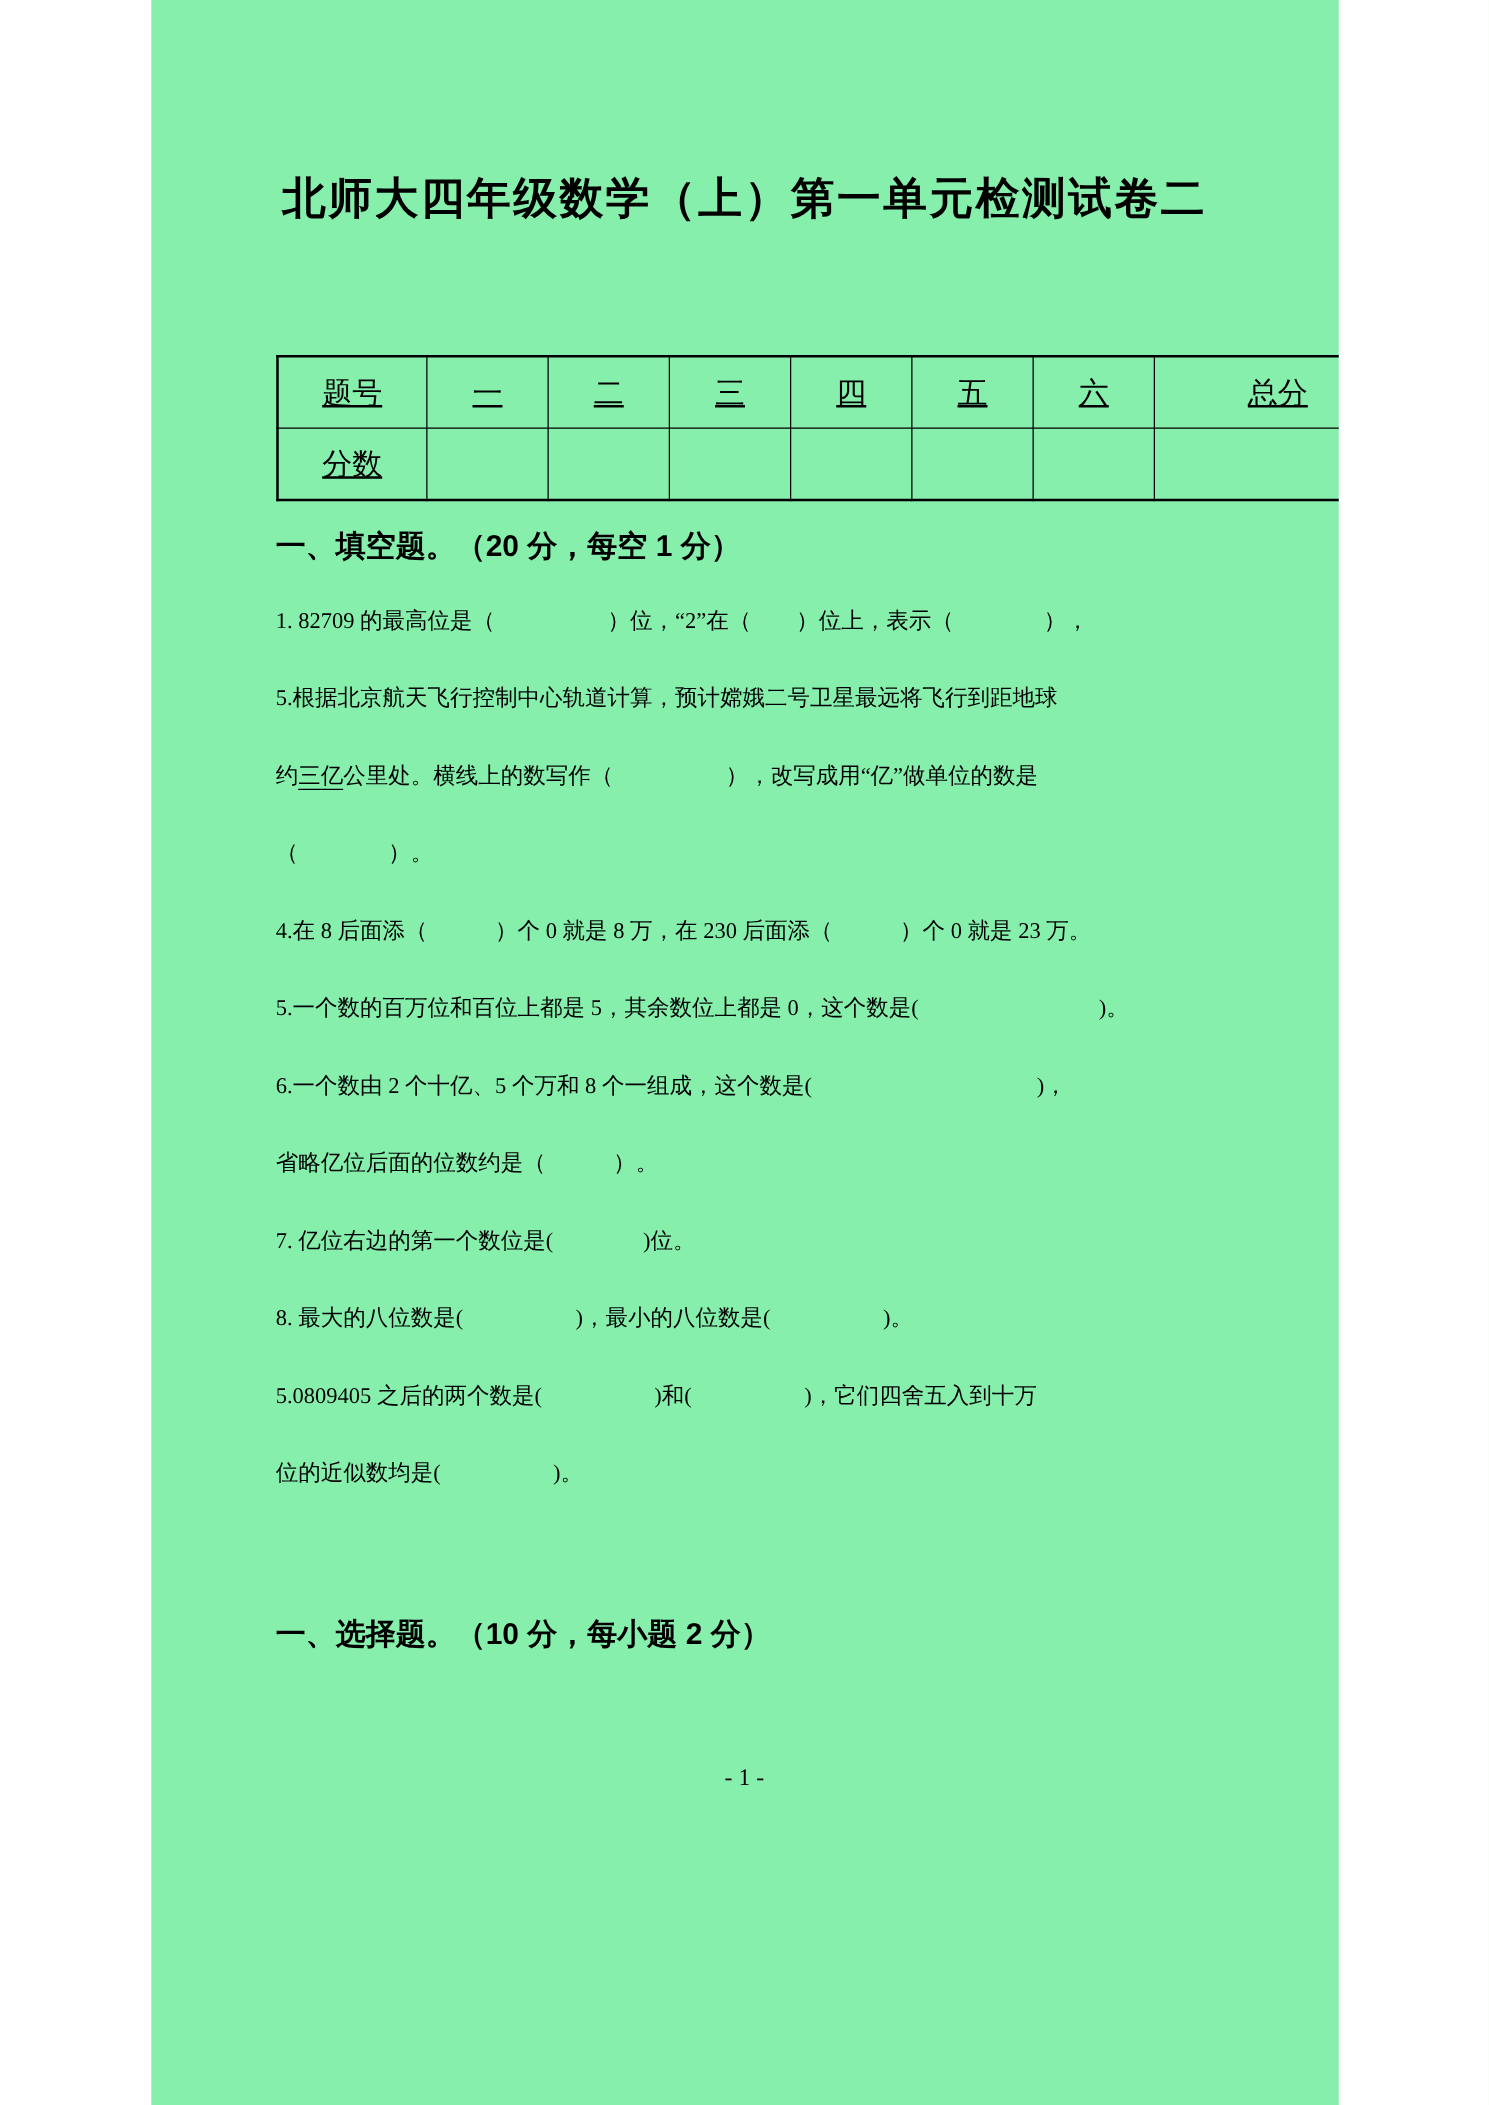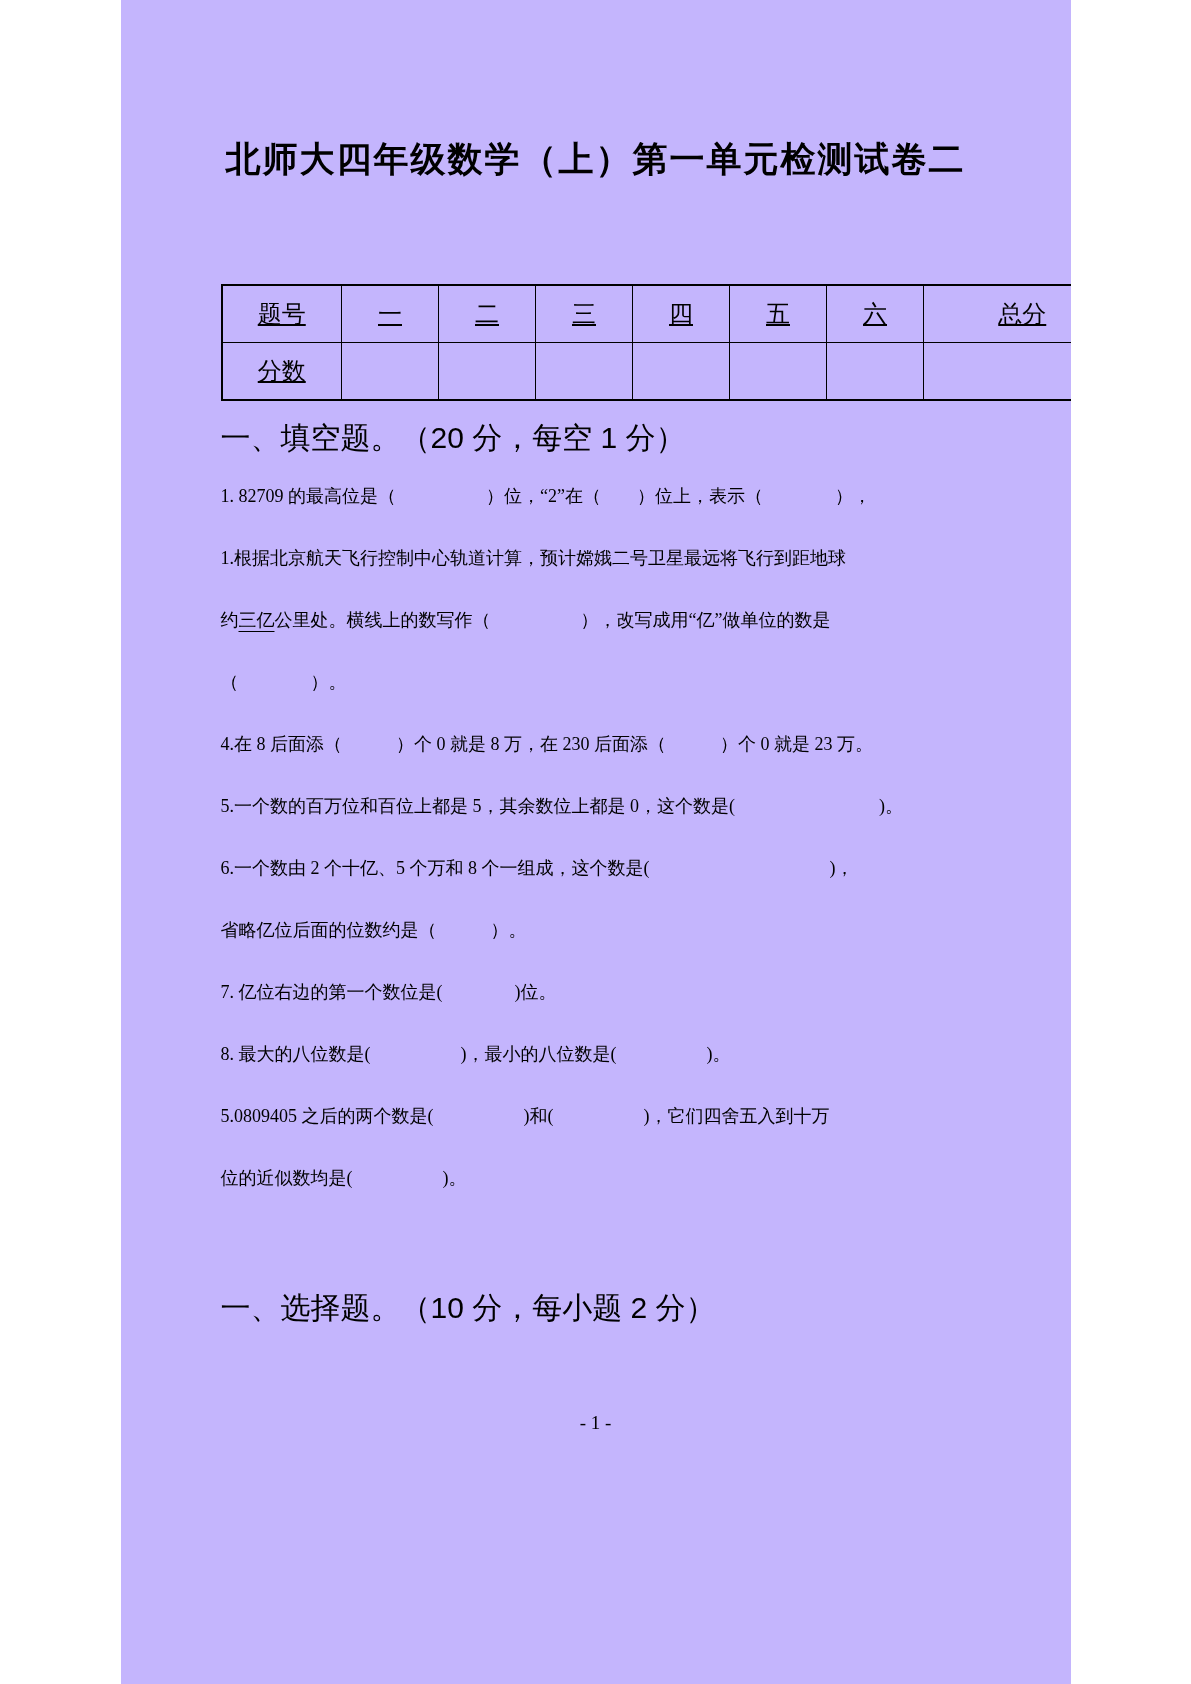--- a/index.html
+++ b/index.html
@@ -5,21 +5,21 @@
   html, body {
     margin: 0;
     padding: 0;
     background: #ffffff;
   }
   .page {
     position: relative;
     width: 950px;
     height: 1684px;
     margin: 0 auto;
-    background: #c4b5fd;
+    background: #86efac;
     color: #000000;
     box-sizing: border-box;
     padding: 0 100px;
     overflow: hidden;
     font-family: "Liberation Serif", "DejaVu Serif", serif;
   }
   .title {
     margin: 136px 0 0 0;
     text-align: center;
     font-size: 35px;
@@ -39,23 +39,23 @@
   }
   .score-table td {
     border: 1px solid #000000;
     height: 56px;
     text-align: center;
     vertical-align: middle;
     padding: 0;
   }
   .section-heading {
     margin: 20px 0 0 0;
-    font-size: 30px;
+    font-size: 24px;
     line-height: 34px;
-    font-weight: 400;
+    font-weight: 700;
     font-family: "Liberation Sans", "DejaVu Sans", sans-serif;
   }
   .section-heading.second {
     margin-top: 82px;
   }
   .questions {
     margin-top: 10px;
     font-size: 18px;
     line-height: 62px;
   }
@@ -113,21 +113,21 @@
         <td></td>
         <td></td>
       </tr>
     </tbody>
   </table>
 
   <h2 class="section-heading">一、填空题。（20 分，每空 1 分）</h2>
 
   <div class="questions">
     <p class="q-line">1. 82709 的最高位是（　　　　　）位，“2”在（　　）位上，表示（　　　　），</p>
-    <p class="q-line">1.根据北京航天飞行控制中心轨道计算，预计嫦娥二号卫星最远将飞行到距地球</p>
+    <p class="q-line">5.根据北京航天飞行控制中心轨道计算，预计嫦娥二号卫星最远将飞行到距地球</p>
     <p class="q-line"><span>约</span><span class="underline">三亿</span><span>公里处。横线上的数写作（　　　　　），改写成用“亿”做单位的数是</span></p>
     <p class="q-line">（　　　　）。</p>
     <p class="q-line">4.在 8 后面添（　　　）个 0 就是 8 万，在 230 后面添（　　　）个 0 就是 23 万。</p>
     <p class="q-line">5.一个数的百万位和百位上都是 5，其余数位上都是 0，这个数是(　　　　　　　　)。</p>
     <p class="q-line">6.一个数由 2 个十亿、5 个万和 8 个一组成，这个数是(　　　　　　　　　　)，</p>
     <p class="q-line">省略亿位后面的位数约是（　　　）。</p>
     <p class="q-line">7. 亿位右边的第一个数位是(　　　　)位。</p>
     <p class="q-line">8. 最大的八位数是(　　　　　)，最小的八位数是(　　　　　)。</p>
     <p class="q-line">5.0809405 之后的两个数是(　　　　　)和(　　　　　)，它们四舍五入到十万</p>
     <p class="q-line">位的近似数均是(　　　　　)。</p>

